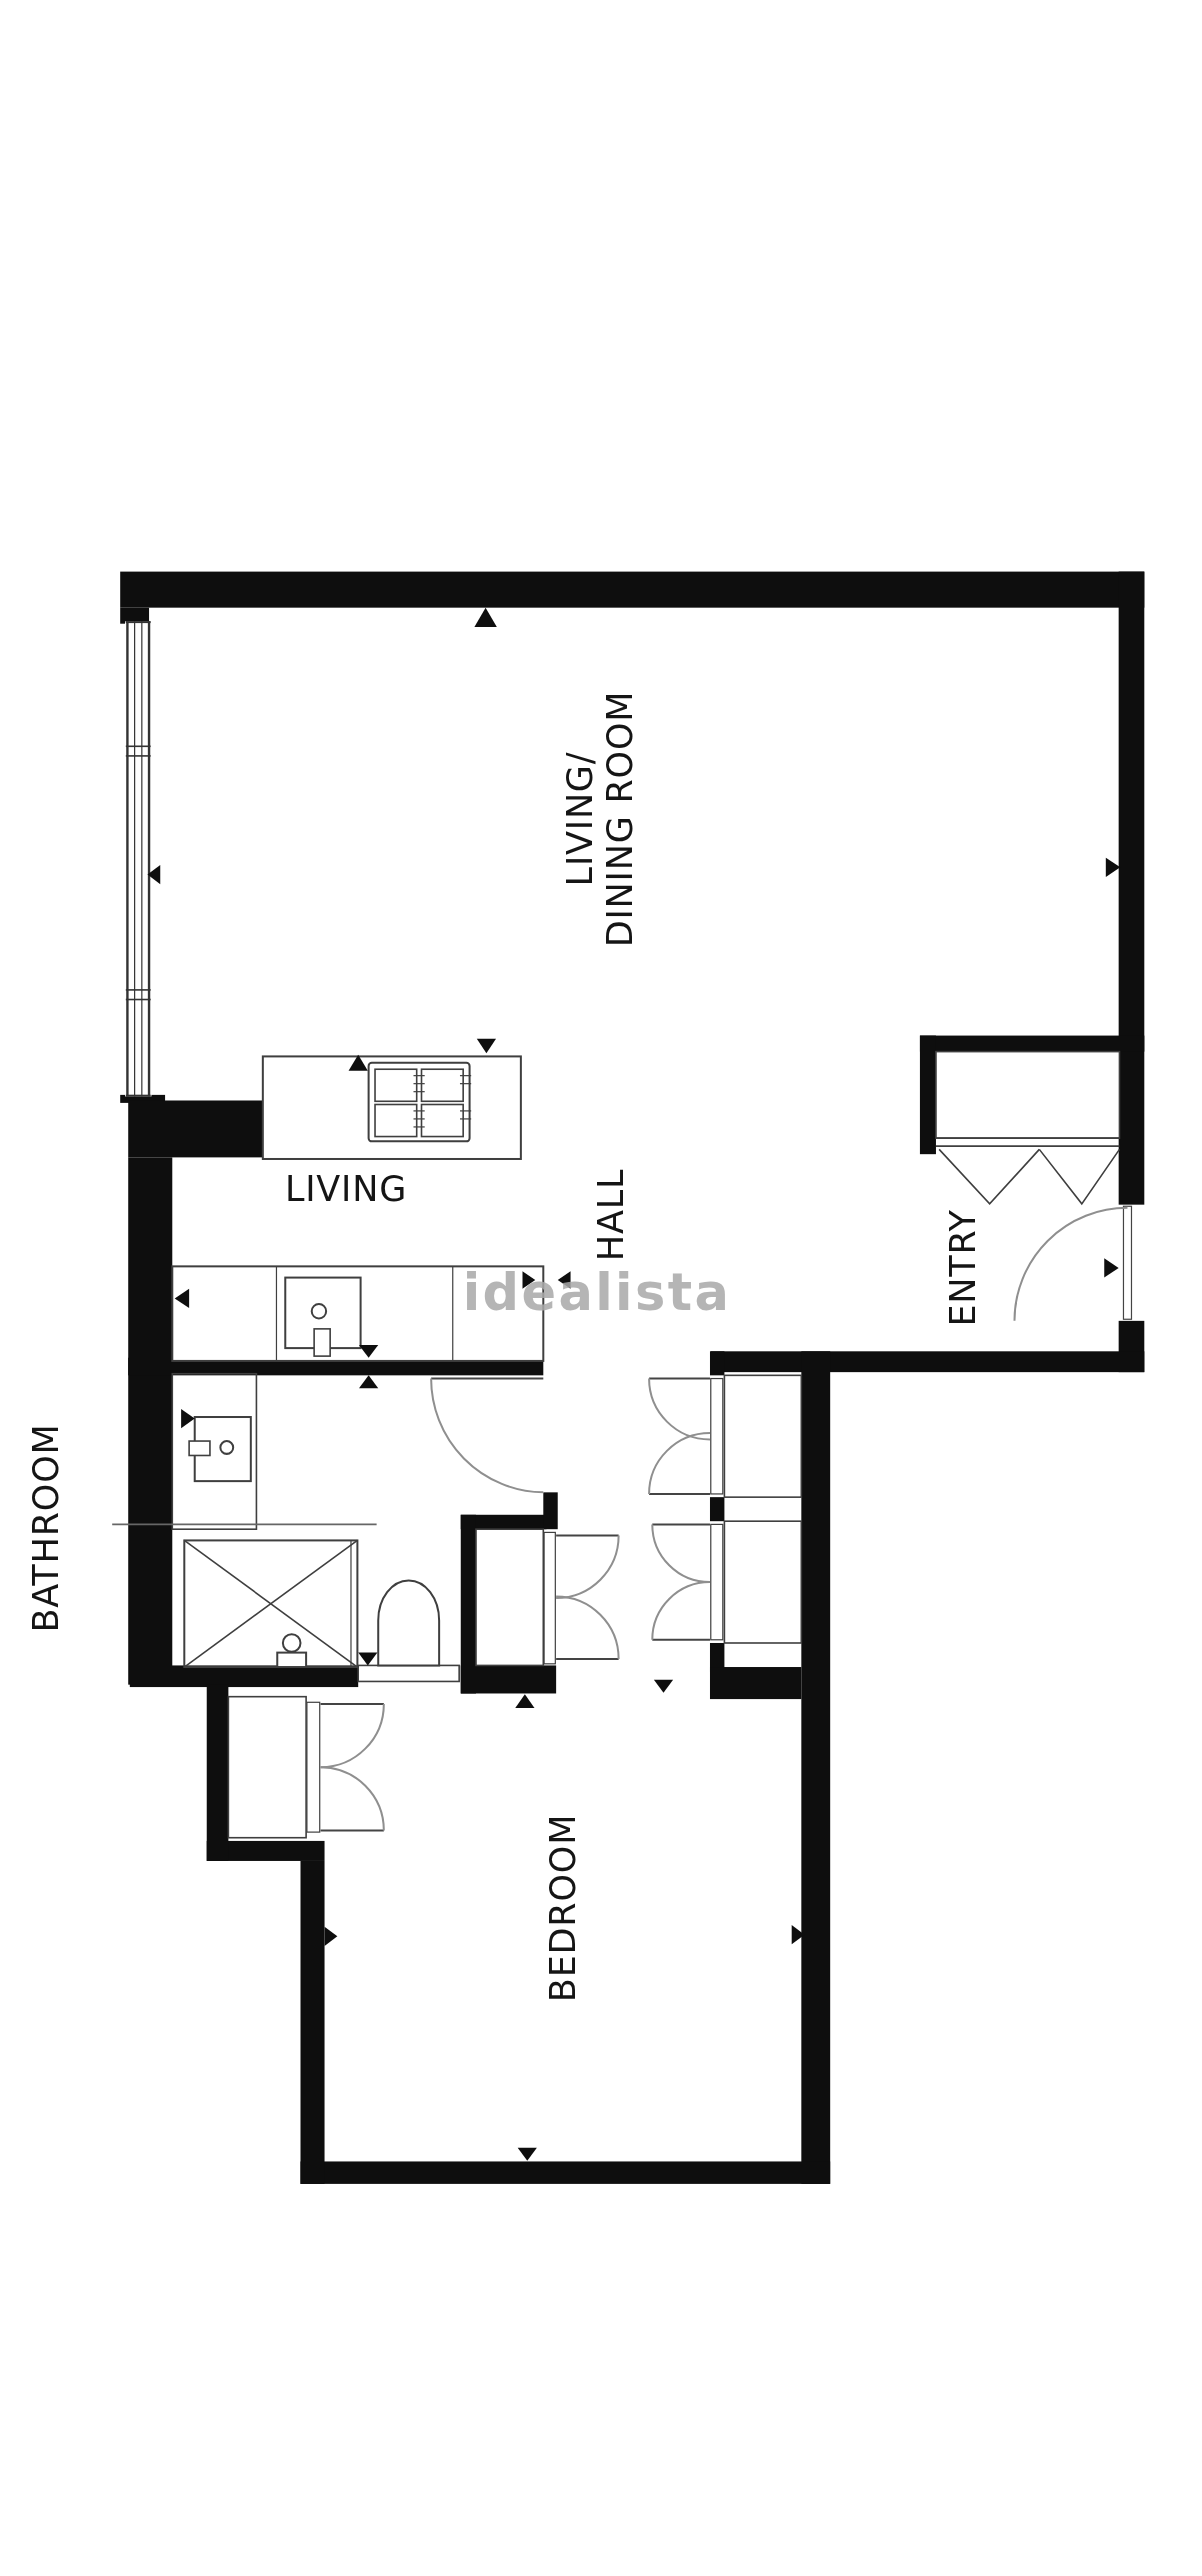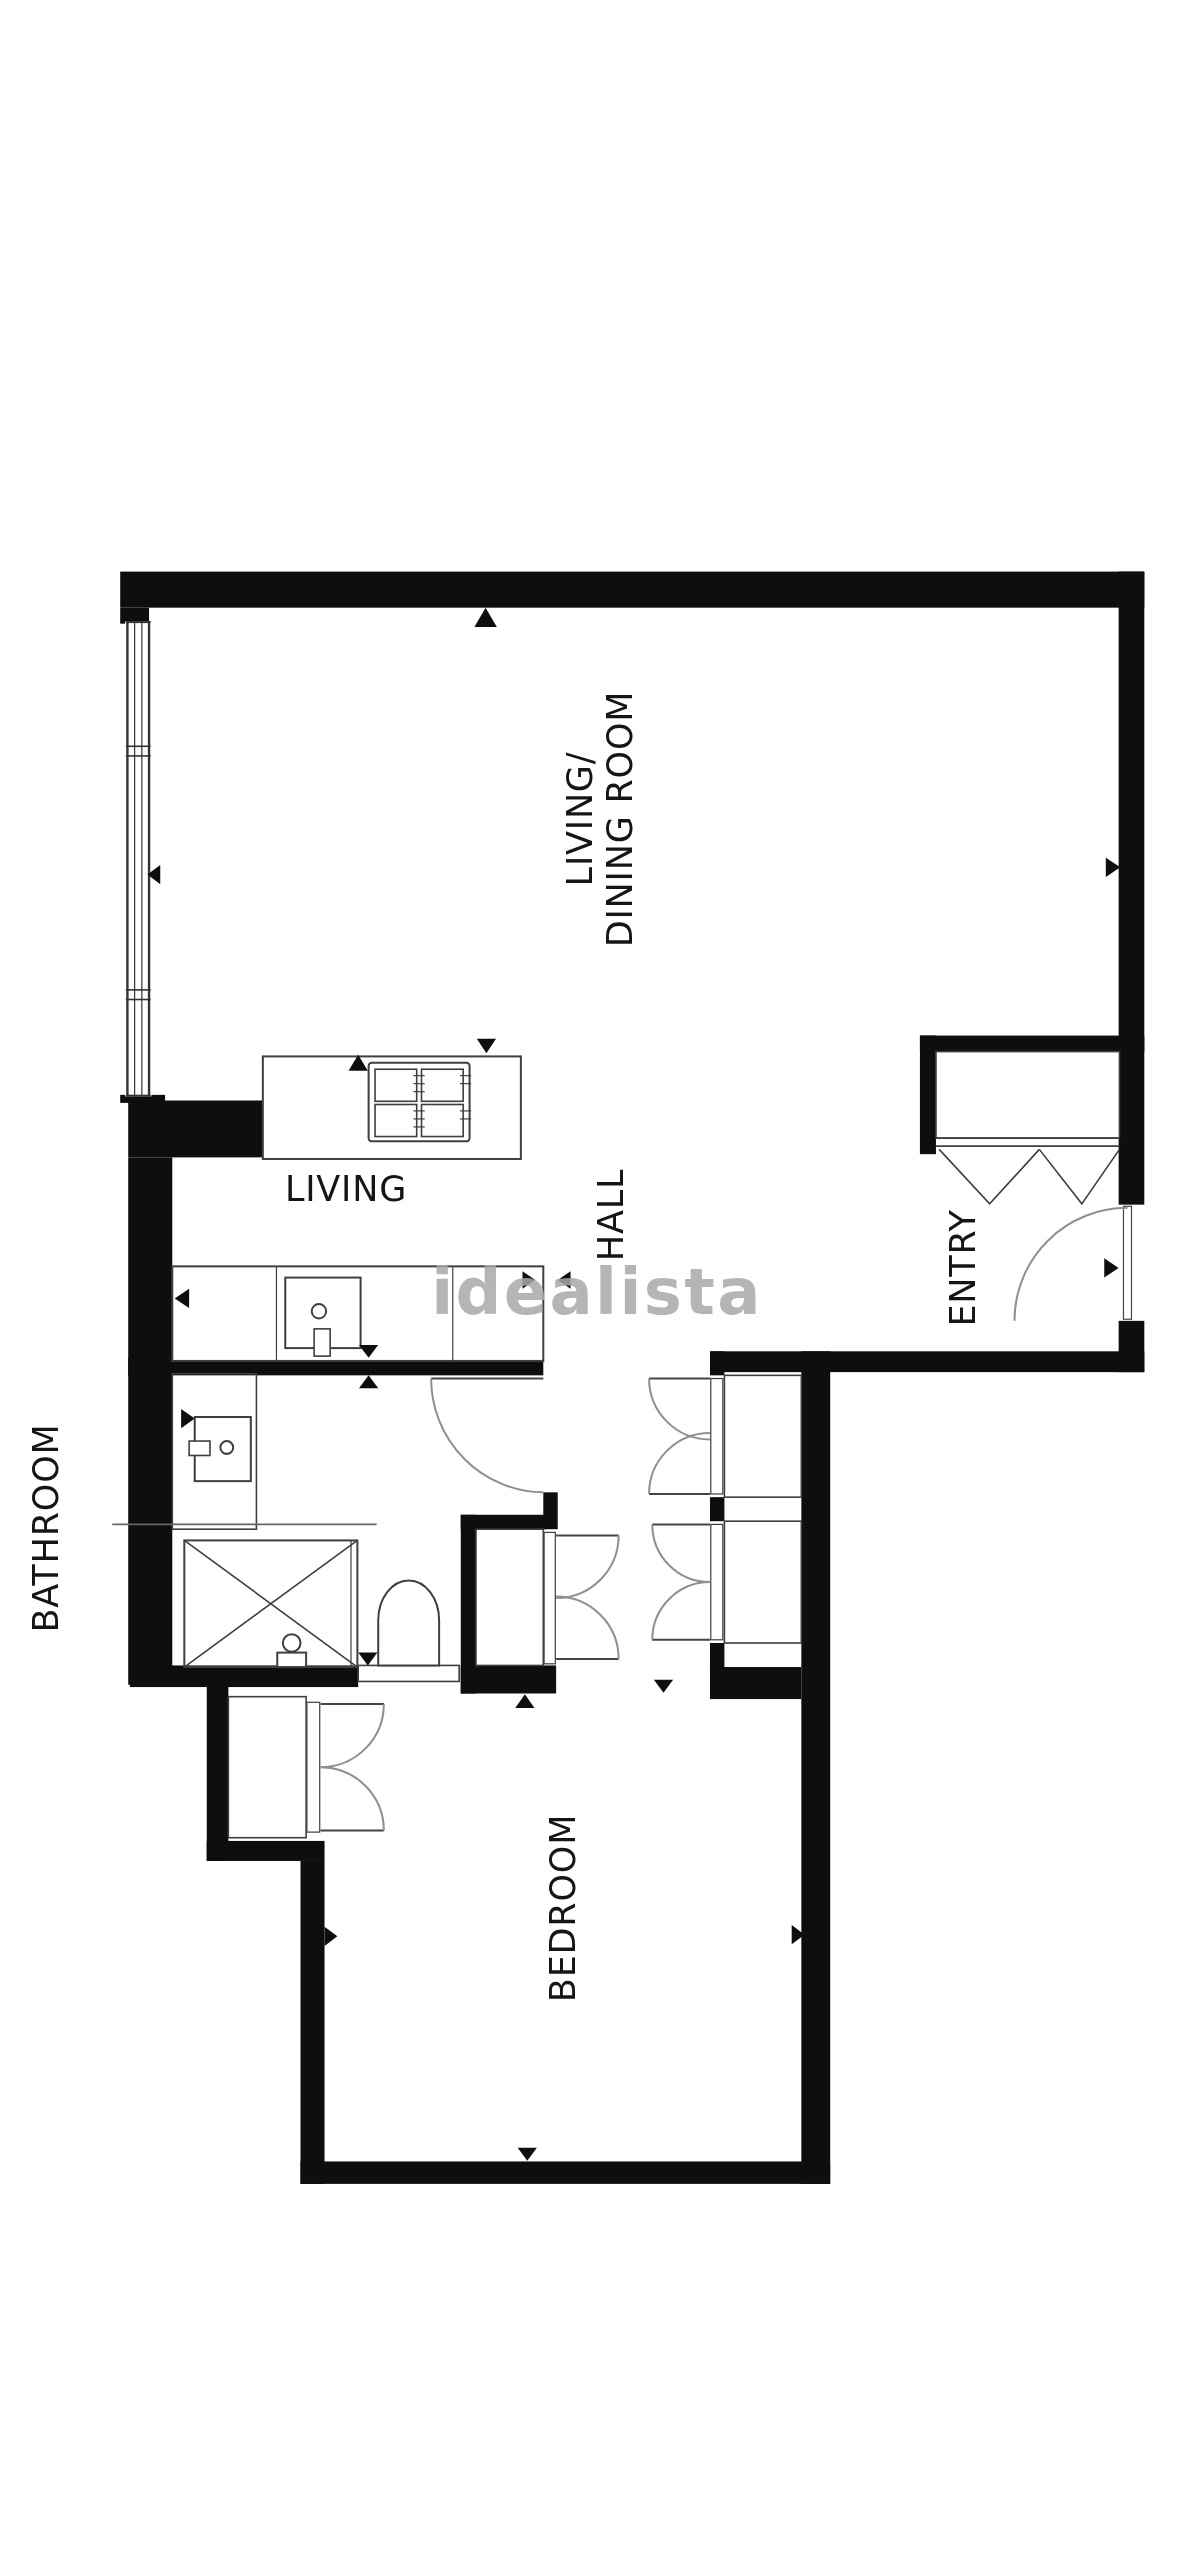--- a/index.html
+++ b/index.html
@@ -26,21 +26,21 @@
     white-space:nowrap;
     transform:translate(-50%,-50%);
     line-height:1.15;
     text-align:center;
   }
   .rot{transform:translate(-50%,-50%) rotate(-90deg);}
   #watermark{
     position:absolute;
     left:597px;top:1292px;
     transform:translate(-50%,-50%);
-    font-size:64px;
+    font-size:51px;
     font-weight:bold;
     letter-spacing:2.4px;
     color:var(--watermark);
     opacity:.85;
   }
 </style>
 </head>
 <body>
 
 <div id="canvas">

